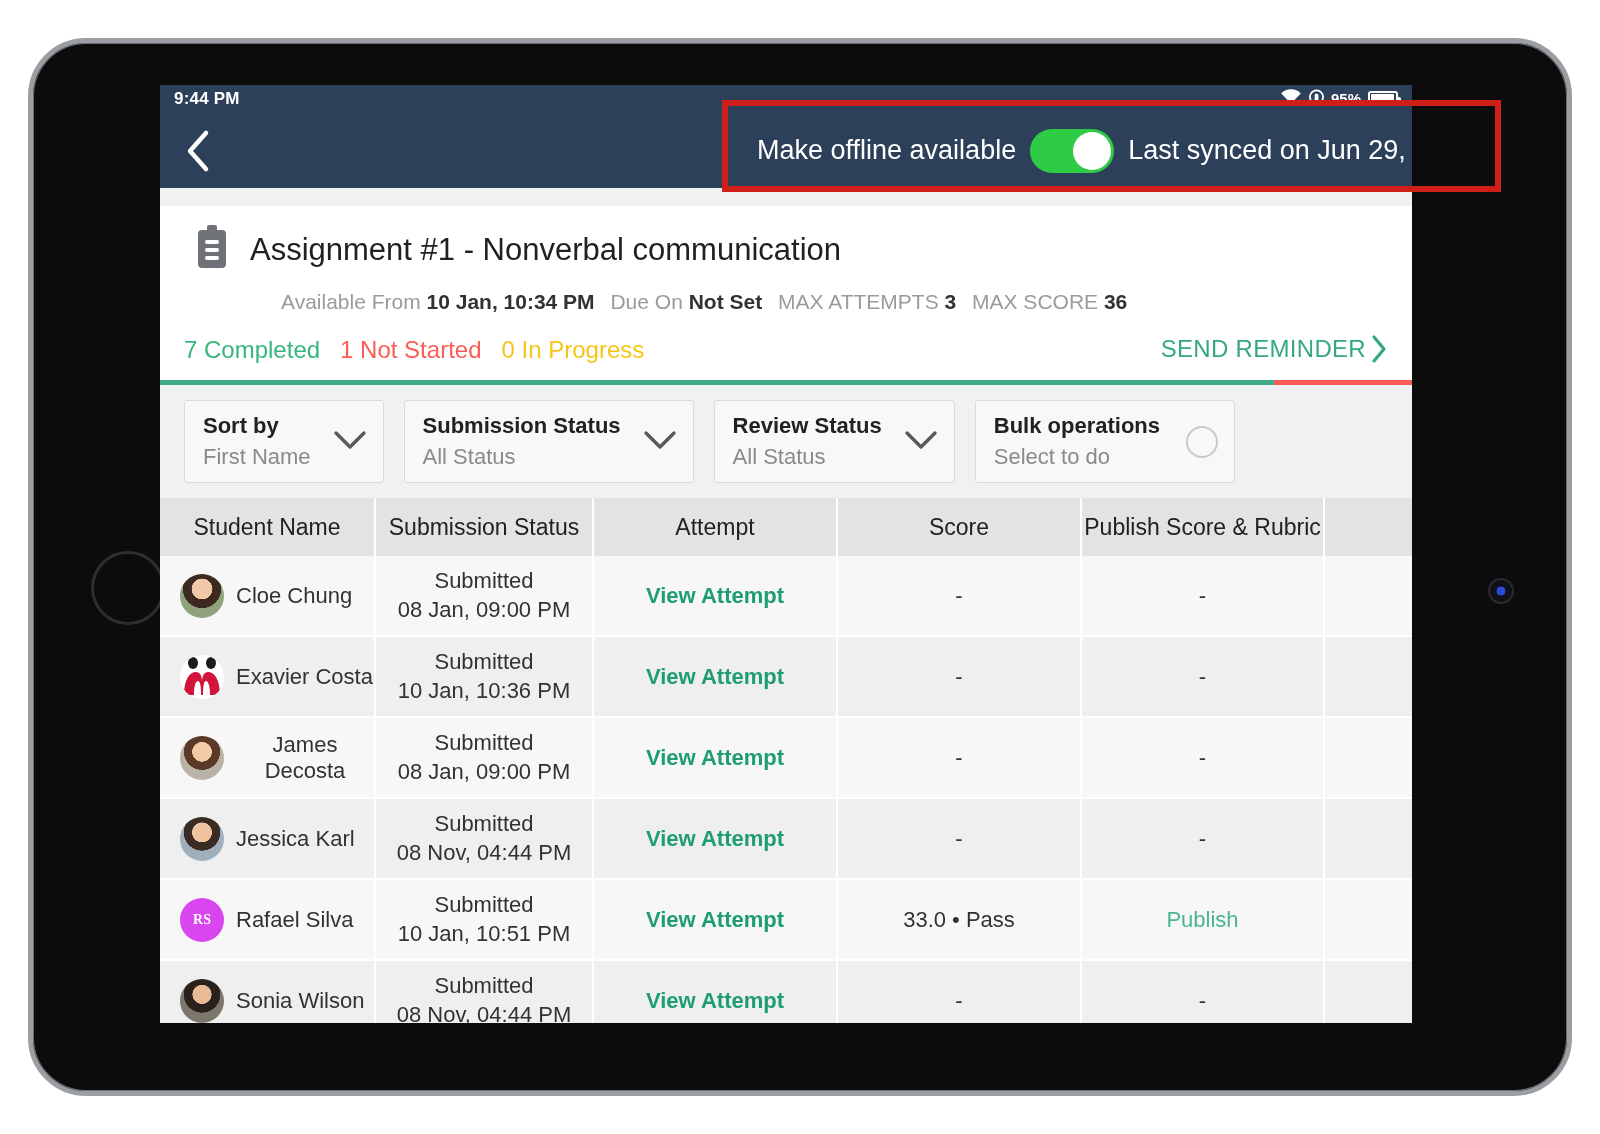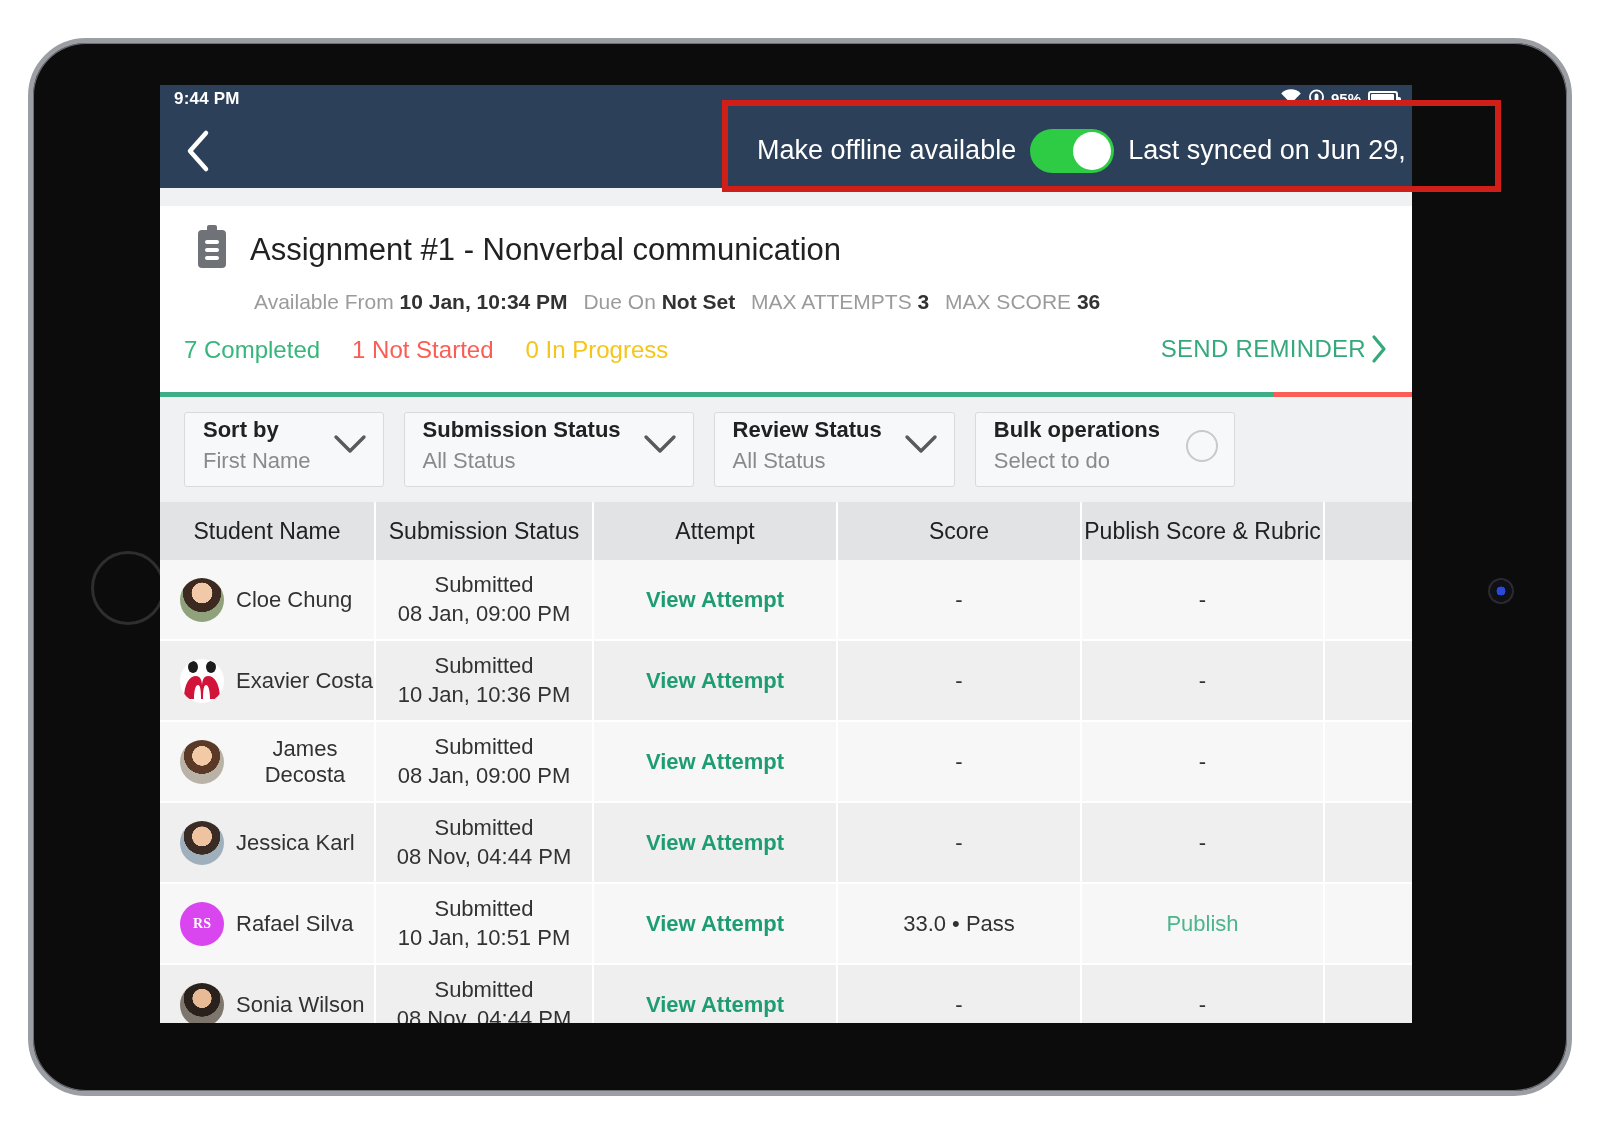--- a/index.html
+++ b/index.html
@@ -144,32 +144,32 @@
   #assignment-title-row {
     display: flex; align-items: center; gap: 18px;
     padding: 6px 0 0 32px;
   }
   #clipboard-icon { flex: none; }
   #assignment-title {
     font-size: 31px; color: #212121; font-weight: normal;
   }
   #assignment-meta {
     padding: 14px 0 0 94px;
-    font-size: 21px; color: #9b9b9b;
+    font-size: 21px; color: #9b9b9b; margin-left: 27px;
   }
   #assignment-meta b { color: #323232; font-weight: bold; }
   #assignment-meta .sp { display: inline-block; width: 10px; }
 
   
   #counts-row {
     position: relative;
     display: flex; align-items: center;
-    padding: 22px 0 28px 24px;
+    padding: 22px 0 16px 24px;
     font-size: 24px;
-    gap: 32px;
+    gap: 20px;
   }
   #count-completed { color: #35b67a; }
   #count-notstarted { color: #fa5d55; }
   #count-inprogress { color: #f5c518; }
   #send-reminder {
     position: absolute; right: 24px; top: 20px;
     display: flex; align-items: center; gap: 4px;
     color: #36a97c; font-size: 24px; letter-spacing: .3px;
     cursor: pointer;
   }
@@ -183,21 +183,21 @@
   
   #filters-row {
     display: flex; gap: 20px;
     padding: 15px 0 15px 24px;
     background: #f0f1f3;
   }
   .filter-card {
     background: #f7f8f9;
     border: 1px solid #d8dadd;
     border-radius: 3px;
-    padding: 4px 16px 12px 18px;
+    padding: 12px 16px 12px 18px;
     display: flex; align-items: center;
     min-width: 172px;
     cursor: pointer;
   }
   .filter-texts { display: flex; flex-direction: column; gap: 5px; }
   .filter-title { font-size: 22px; color: #212121; font-weight: bold; white-space: nowrap; }
   .filter-value { font-size: 22px; color: #8a8a8a; white-space: nowrap; }
   .filter-chevron { margin-left: 22px; flex: none; }
   #bulk-circle {
     margin-left: 26px; flex: none;

